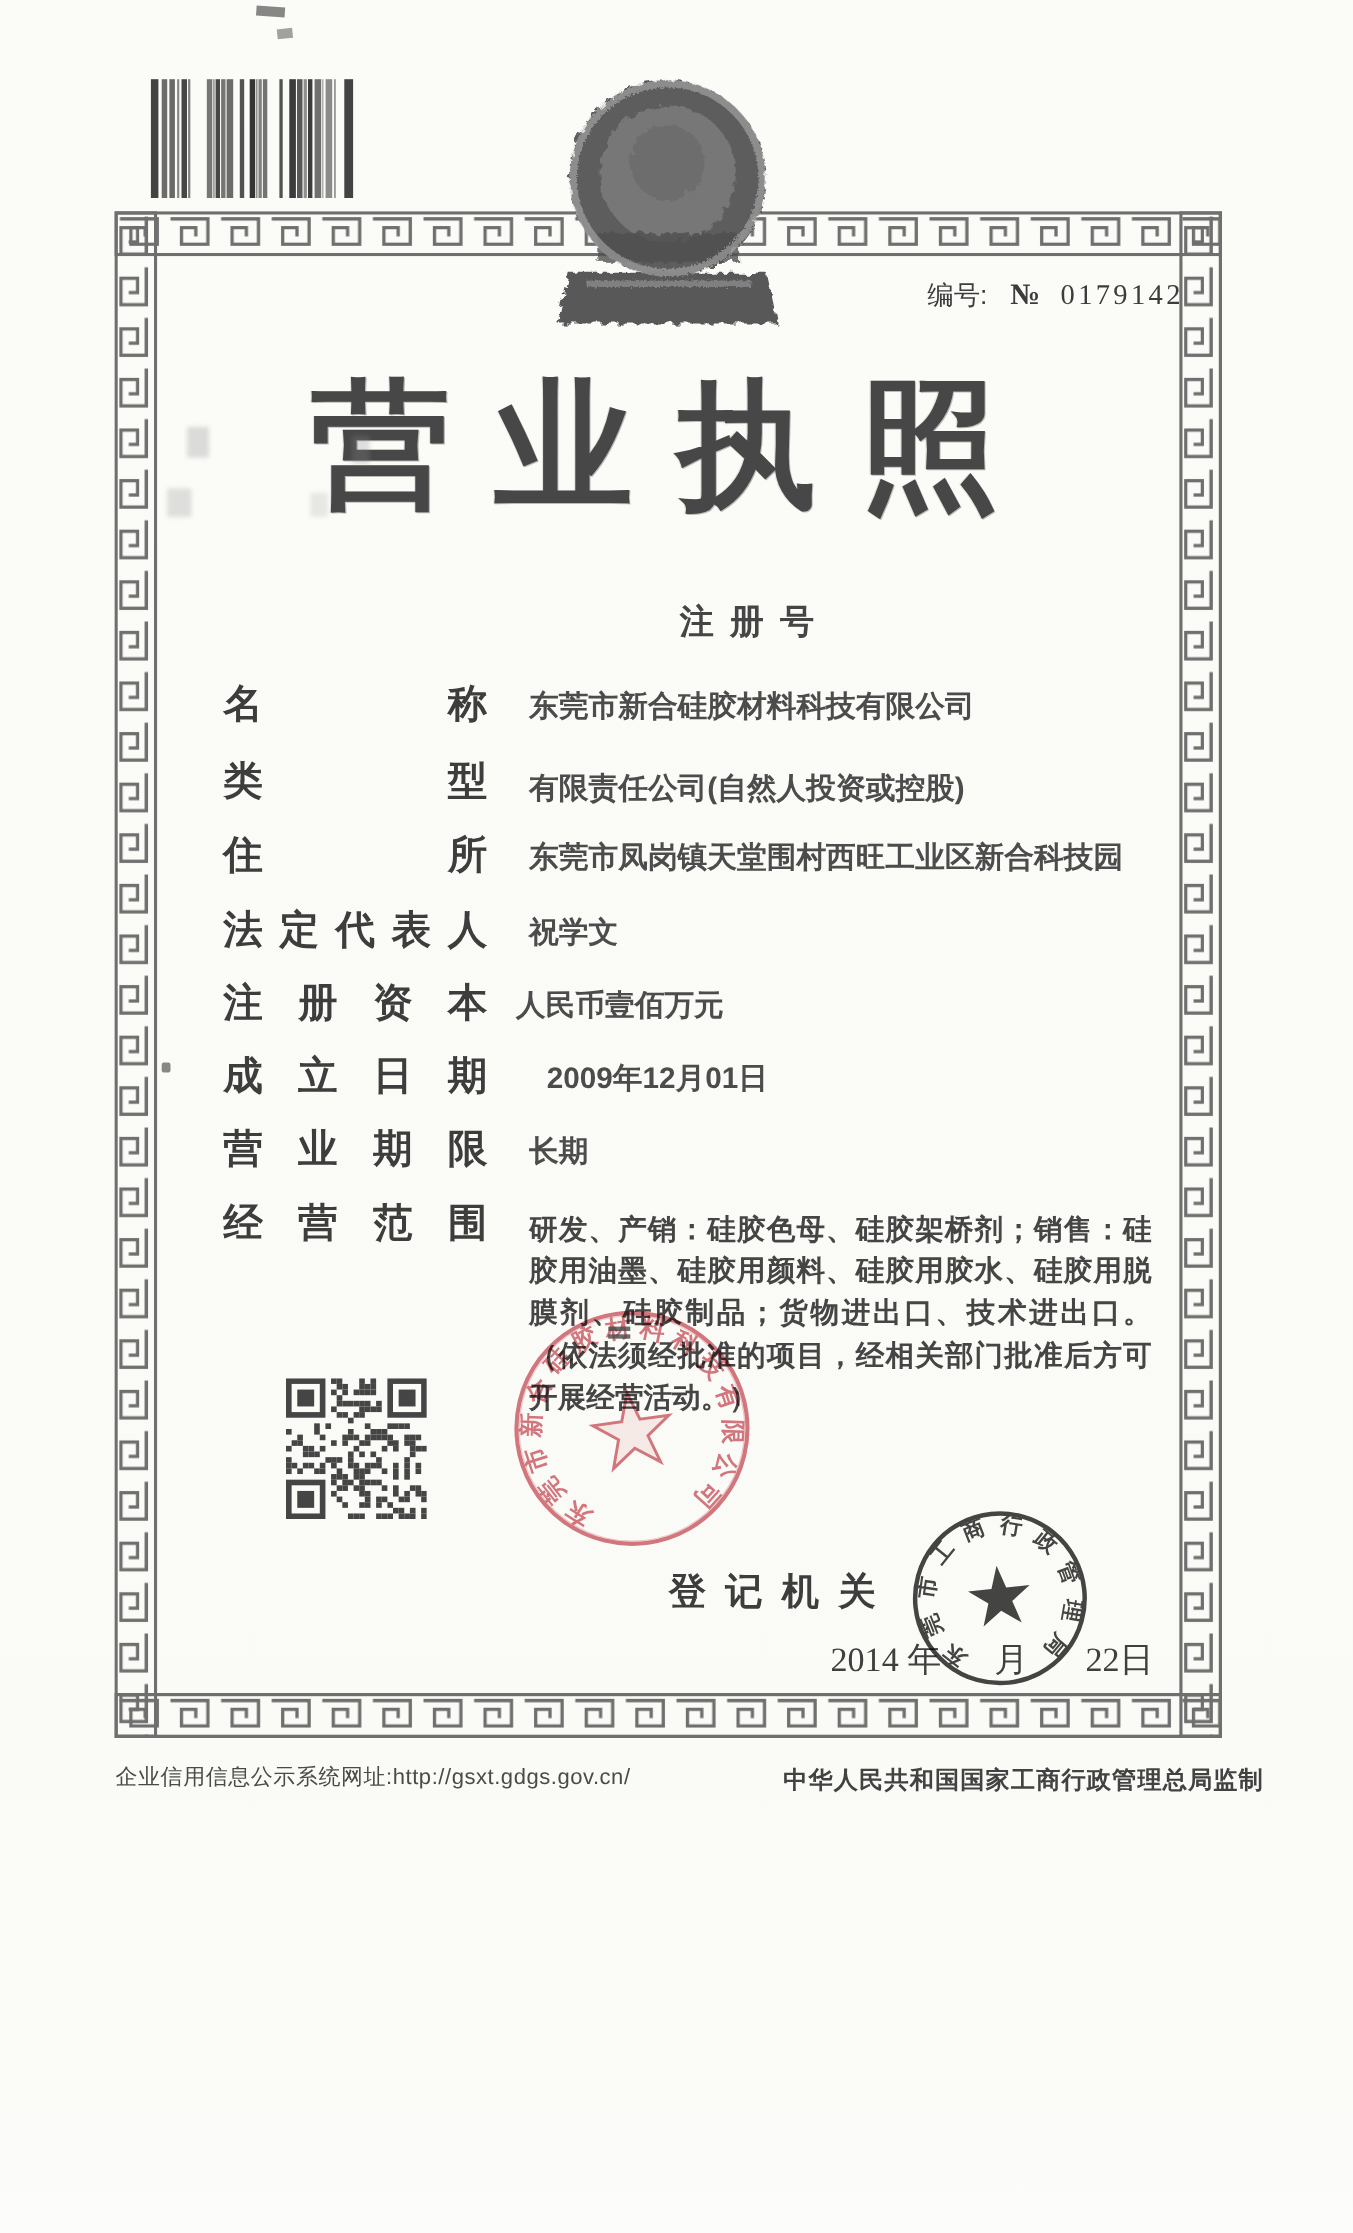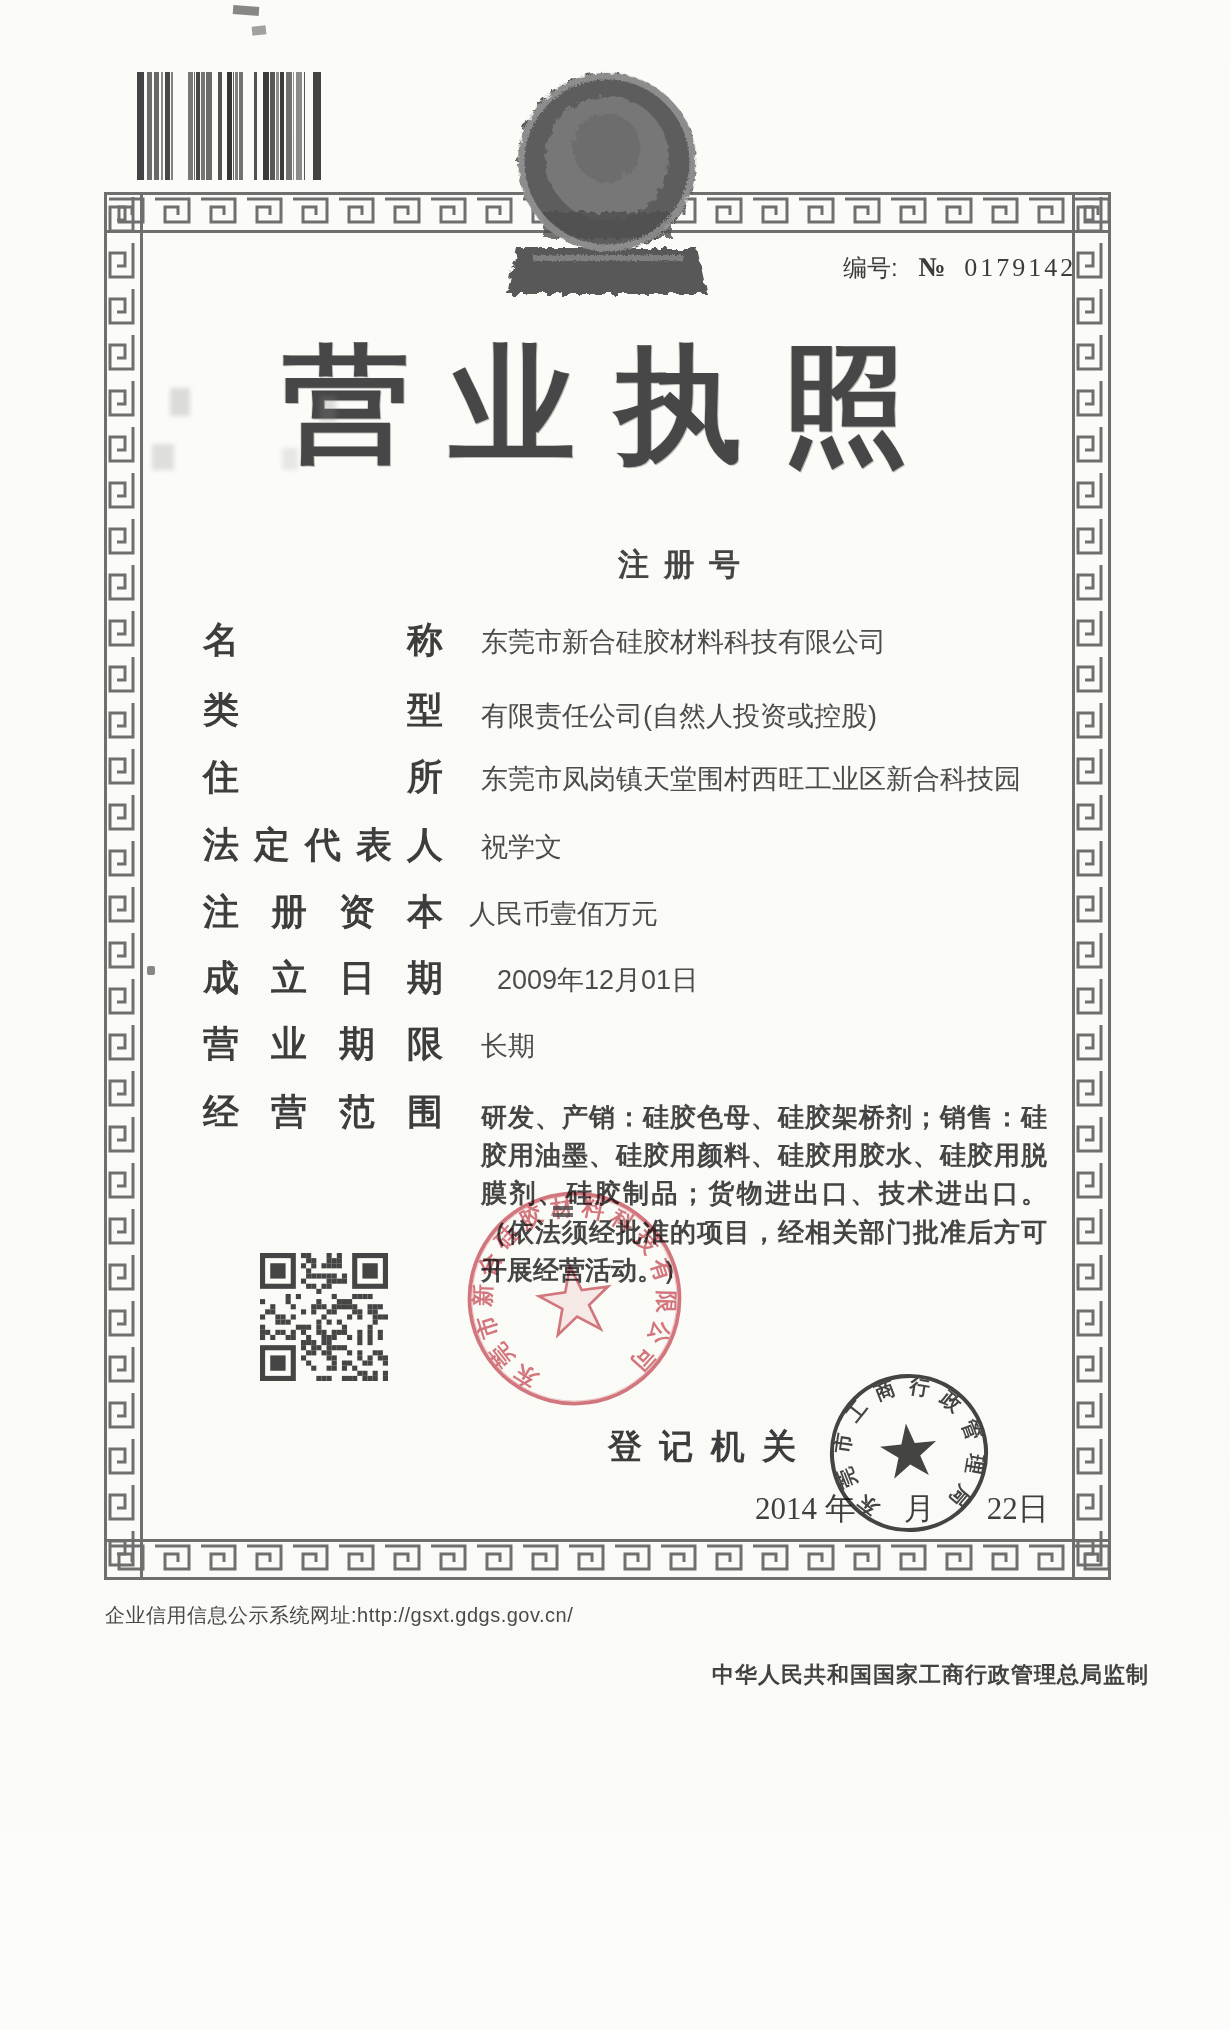--- a/index.html
+++ b/index.html
@@ -3,21 +3,21 @@
 <meta charset="utf-8">
 <style>
   html,body{margin:0;padding:0;}
   body{width:1230px;height:2030px;background:#fbfbf8;position:relative;overflow:hidden;
        font-family:"Liberation Sans",sans-serif;color:#3e3e3e;}
   .abs{position:absolute;}
   .page{width:1230px;height:2030px;position:relative;background:linear-gradient(180deg,#fbfbf8 0%,#fafaf6 80%,#fcfcfa 100%);}
   
   [data-justify]{display:flex;justify-content:space-between;}
   .field-label{width:240px;font-size:36px;font-weight:600;color:#3d3d3d;letter-spacing:0;}
-  .field-value{font-size:27px;color:#4c4c4c;font-weight:400;}
+  .field-value{font-size:27px;color:#4c4c4c;font-weight:700;}
   .scope-value{width:566px;font-size:26px;line-height:1.47;color:#454545;font-weight:600;text-align:justify;}
   .title{width:625px;font-size:126px;font-weight:900;color:#474747;
          text-shadow:1px 1px 0 rgba(70,70,70,.35), -1px 0 0 rgba(120,120,120,.2);}
   .serial{font-size:24px;color:#3c3c3c;white-space:nowrap;}
   .serial .numero{font-family:"Liberation Serif",serif;font-weight:bold;font-size:27px;}
   .serial .num{font-family:"Liberation Serif",serif;font-size:26px;letter-spacing:3px;}
   .regno-label{width:122px;font-size:31px;font-weight:600;color:#454545;}
   .regno-value{font-family:"Liberation Serif",serif;font-size:35px;letter-spacing:1.5px;color:#474747;}
   .registrar-label{width:188px;font-size:34px;font-weight:600;color:#3d3d3d;}
   .dateline{font-family:"Liberation Serif",serif;font-size:31px;color:#3f3f3f;display:flex;align-items:baseline;}
@@ -433,21 +433,21 @@
         <text transform="rotate(-15.111111111111114) translate(0 -81)" text-anchor="middle" font-size="27" font-weight="bold" fill="#2b2b2b">商</text>
         <text transform="rotate(15.111111111111114) translate(0 -81)" text-anchor="middle" font-size="27" font-weight="bold" fill="#2b2b2b">行</text>
         <text transform="rotate(45.333333333333314) translate(0 -81)" text-anchor="middle" font-size="27" font-weight="bold" fill="#2b2b2b">政</text>
         <text transform="rotate(75.55555555555557) translate(0 -81)" text-anchor="middle" font-size="27" font-weight="bold" fill="#2b2b2b">管</text>
         <text transform="rotate(105.77777777777777) translate(0 -81)" text-anchor="middle" font-size="27" font-weight="bold" fill="#2b2b2b">理</text>
         <text transform="rotate(136) translate(0 -81)" text-anchor="middle" font-size="27" font-weight="bold" fill="#2b2b2b">局</text>
       </g>
   </svg>
 
   <div class="abs footer-left" style="left:105px;top:1602px">企业信用信息公示系统网址:http://gsxt.gdgs.gov.cn/</div>
-  <div class="abs footer-right" style="left:712px;top:1660px">中华人民共和国国家工商行政管理总局监制</div>
+  <div class="abs footer-right" style="left:712px;top:1603px">中华人民共和国国家工商行政管理总局监制</div>
 
   <div class="abs artifact" style="left:233px;top:6px;width:26px;height:9px;background:#555;opacity:.7;transform:rotate(4deg)"></div>
   <div class="abs artifact" style="left:252px;top:26px;width:14px;height:9px;background:#666;opacity:.6;transform:rotate(-6deg)"></div>
   <div class="abs artifact" style="left:170px;top:388px;width:20px;height:28px;background:#8a8a8a;opacity:.28;filter:blur(2px)"></div>
   <div class="abs artifact" style="left:320px;top:396px;width:16px;height:26px;background:#8a8a8a;opacity:.25;filter:blur(2px)"></div>
   <div class="abs artifact" style="left:152px;top:444px;width:22px;height:26px;background:#8a8a8a;opacity:.25;filter:blur(2px)"></div>
   <div class="abs artifact" style="left:282px;top:448px;width:16px;height:22px;background:#999;opacity:.2;filter:blur(2px)"></div>
   <div class="abs artifact" style="left:147px;top:966px;width:8px;height:9px;background:#555;opacity:.7;border-radius:2px"></div>
   <div class="abs artifact" style="left:553px;top:1206px;width:20px;height:4px;background:#4a4a4a;opacity:.8;box-shadow:0 7px 0 #4a4a4a"></div>
 

